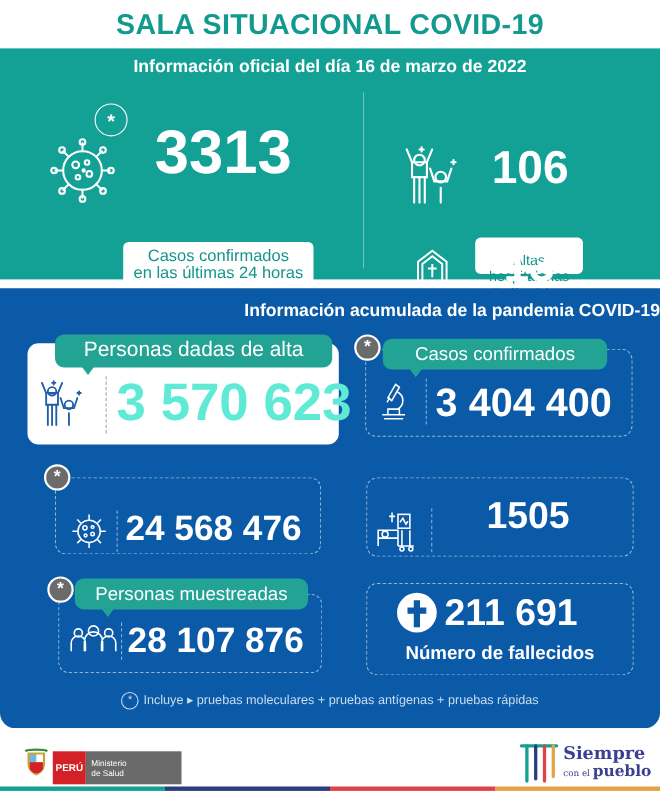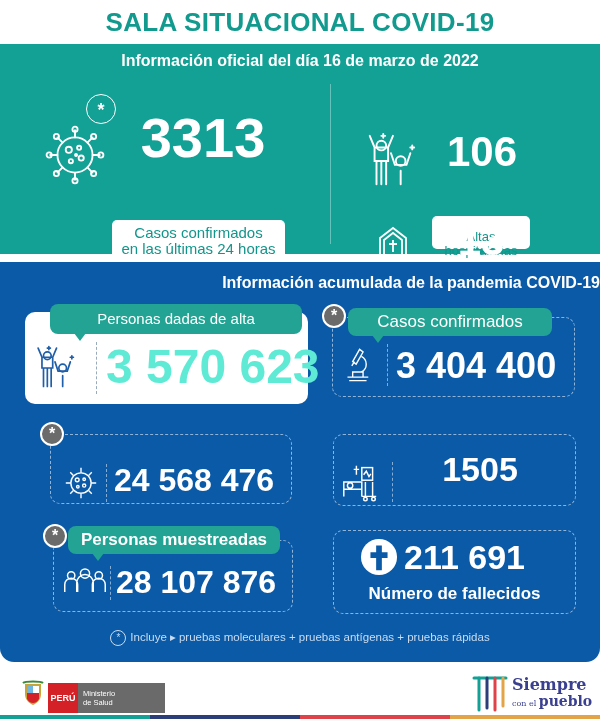--- a/index.html
+++ b/index.html
@@ -176,21 +176,21 @@
     <rect x="3" y="40" width="40" height="7"></rect>
   </svg>
   <div class="n-13">13</div>
   <div class="label-box lb-fall">Fallecidos</div>
 </section>
 
 <section class="cum">
   <div class="cum-header">Información acumulada de la pandemia COVID-19</div>
 
   <div class="card white" style="left:25px; top:50px; width:283px; height:92px;"></div>
-  <div class="pill" style="left:50px; top:42px; width:252px; font-size:15px; line-height:30px; height:30px;">Personas dadas de alta</div>
+  <div class="pill" style="left:50px; top:42px; width:252px; font-size:19px; line-height:30px; height:30px;">Personas dadas de alta</div>
   <svg class="icon" viewBox="0 0 60 60" fill="none" stroke="#1f5ea8" stroke-width="2.2" stroke-linecap="round" style="left:32px; top:80px; width:46px; height:52px;">
     <circle cx="20" cy="14" r="5"></circle>
       <path d="M8 4l5 12h14l5-12M13 16v14h14V16M15 30v24M20 30v24M25 30v24"></path>
     <circle cx="40" cy="30" r="5"></circle>
       <path d="M30 22l4 12h12l4-12M40 40v14"></path>
     <path d="M22 2v4M20 4h4M52 14v4M50 16h4"></path>
   </svg>
   <div class="vsep" style="left:96px; top:80px; height:52px; border-left-color:#9ab;"></div>
   <div class="big-num" style="left:106px; top:80px; font-size:48px; line-height:50px; color:#5eead4;">3 570 623</div>
 
@@ -222,21 +222,21 @@
     <rect x="22" y="6" width="12" height="14"></rect>
       <path d="M24 14l3-4 3 6 2-3M16 4v10M13 8h6"></path>
     <path d="M2 38V22h20v16M2 30h20M6 26a3 3 0 1 0 6 0 3 3 0 1 0-6 0M26 22v16M34 22v16M22 38h16"></path>
     <circle cx="26" cy="41" r="2"></circle>
       <circle cx="35" cy="41" r="2"></circle>
   </svg>
   <div class="vsep" style="left:392px; top:200px; height:40px;"></div>
   <div class="big-num" style="left:395px; top:184px; width:170px; text-align:center; font-size:34px; line-height:46px;">1505</div>
 
   <div class="card" style="left:53px; top:278px; width:240px; height:72px;"></div>
-  <div class="pill" style="left:68px; top:264px; width:212px;font-weight:bold;">Personas muestreadas</div>
+  <div class="pill" style="left:68px; top:264px; width:212px;">Personas muestreadas</div>
   <div class="star-badge" style="left:43px; top:262px;">*</div>
   <svg class="icon" viewBox="0 0 50 30" fill="none" stroke="#fff" stroke-width="1.6" style="left:62px; top:304px; width:46px; height:28px;">
     <circle cx="10" cy="10" r="4"></circle>
       <circle cx="25" cy="8" r="5"></circle>
       <circle cx="40" cy="10" r="4"></circle>
     <path d="M3 28v-8a7 7 0 0 1 14 0v8M16 28V18a9 9 0 0 1 18 0v10M33 28v-8a7 7 0 0 1 14 0v8"></path>
   </svg>
   <div class="vsep" style="left:110px; top:304px; height:34px;"></div>
   <div class="big-num" style="left:116px; top:298px; font-size:32px; line-height:44px;">28 107 876</div>
 

